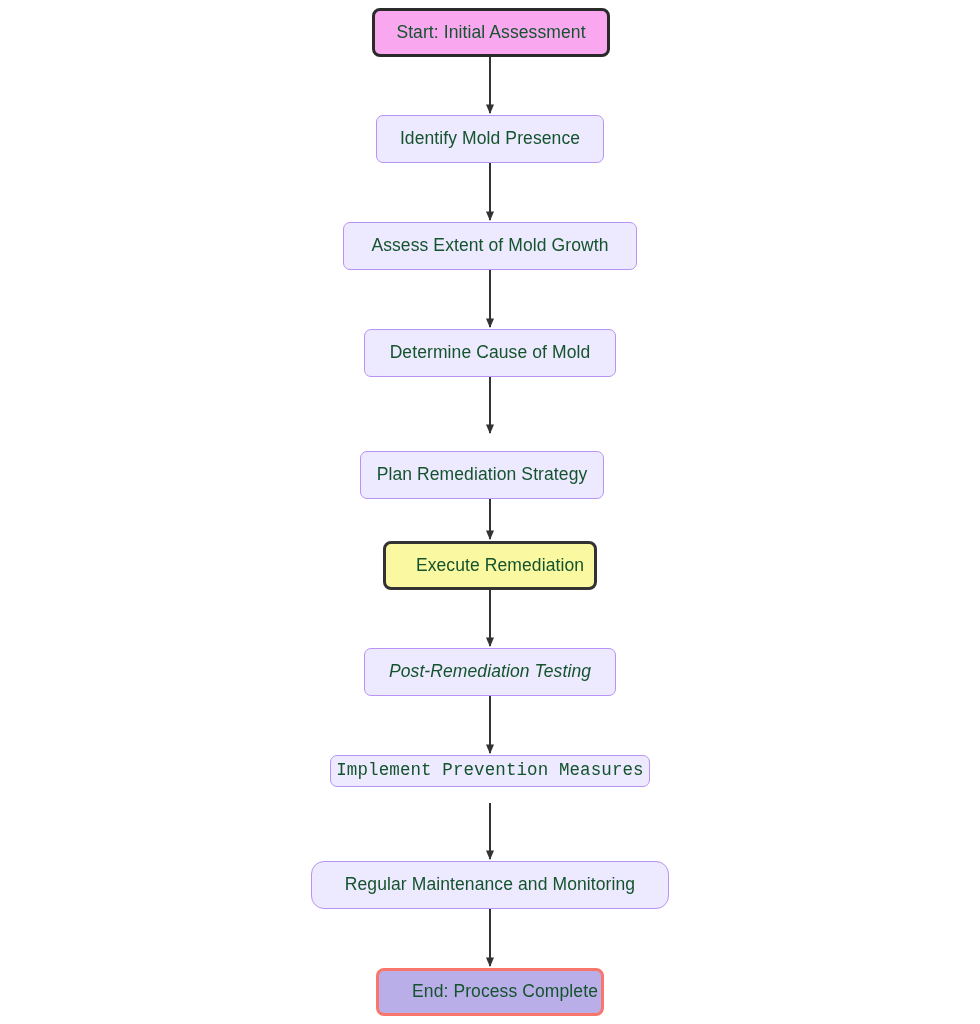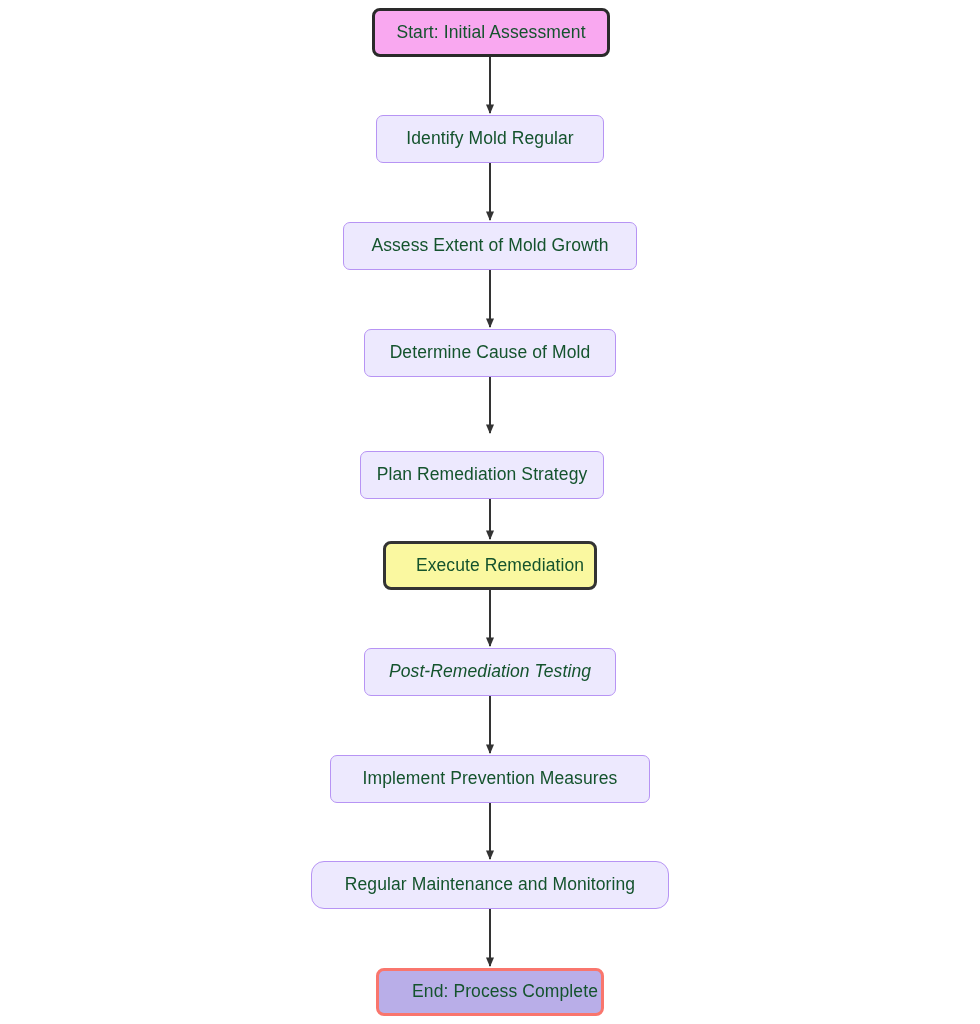--- a/index.html
+++ b/index.html
@@ -81,38 +81,38 @@
         <line x1="490" y1="696" x2="490" y2="753" stroke="#333333" stroke-width="2" marker-end="url(#arrowhead)"></line>
         <line x1="490" y1="803" x2="490" y2="859" stroke="#333333" stroke-width="2" marker-end="url(#arrowhead)"></line>
         <line x1="490" y1="909" x2="490" y2="966" stroke="#333333" stroke-width="2" marker-end="url(#arrowhead)"></line>
       </g>
   </svg>
   <div id="nodes">
       <div class="node kind-start" style="left: 372px; top: 8px; width: 238px; height: 49px;">
         <span class="node-label">Start: Initial Assessment</span>
       </div>
       <div class="node kind-process" style="left: 376px; top: 115px; width: 228px; height: 48px;">
-        <span class="node-label">Identify Mold Regular</span>
+        <span class="node-label">Identify Mold Presence</span>
       </div>
       <div class="node kind-process" style="left: 343px; top: 222px; width: 294px; height: 48px;">
         <span class="node-label">Assess Extent of Mold Growth</span>
       </div>
       <div class="node kind-process" style="left: 364px; top: 329px; width: 252px; height: 48px;">
         <span class="node-label">Determine Cause of Mold</span>
       </div>
       <div class="node kind-process" style="left: 360px; top: 435px; width: 244px; height: 48px; margin-top: 16px;">
         <span class="node-label">Plan Remediation Strategy</span>
       </div>
       <div class="node kind-action" style="left: 383px; top: 541px; width: 214px; height: 49px; padding-left: 20px;">
         <span class="node-label">Execute Remediation</span>
       </div>
       <div class="node kind-process" style="left: 364px; top: 648px; width: 252px; height: 48px; font-style: italic;">
         <span class="node-label">Post-Remediation Testing</span>
       </div>
-      <div class="node kind-process" style="left: 330px; top: 755px; width: 320px; height: 48px;">
+      <div class="node kind-process" style="left: 330px; top: 755px; width: 320px; height: 32px; font-family: Liberation Mono, monospace;">
         <span class="node-label">Implement Prevention Measures</span>
       </div>
       <div class="node kind-process" style="left: 311px; top: 861px; width: 358px; height: 48px; border-radius: 13px;">
         <span class="node-label">Regular Maintenance and Monitoring</span>
       </div>
       <div class="node kind-end" style="left: 376px; top: 968px; width: 228px; height: 48px; padding-left: 30px;">
         <span class="node-label">End: Process Complete</span>
       </div>
     </div>
 </div>

